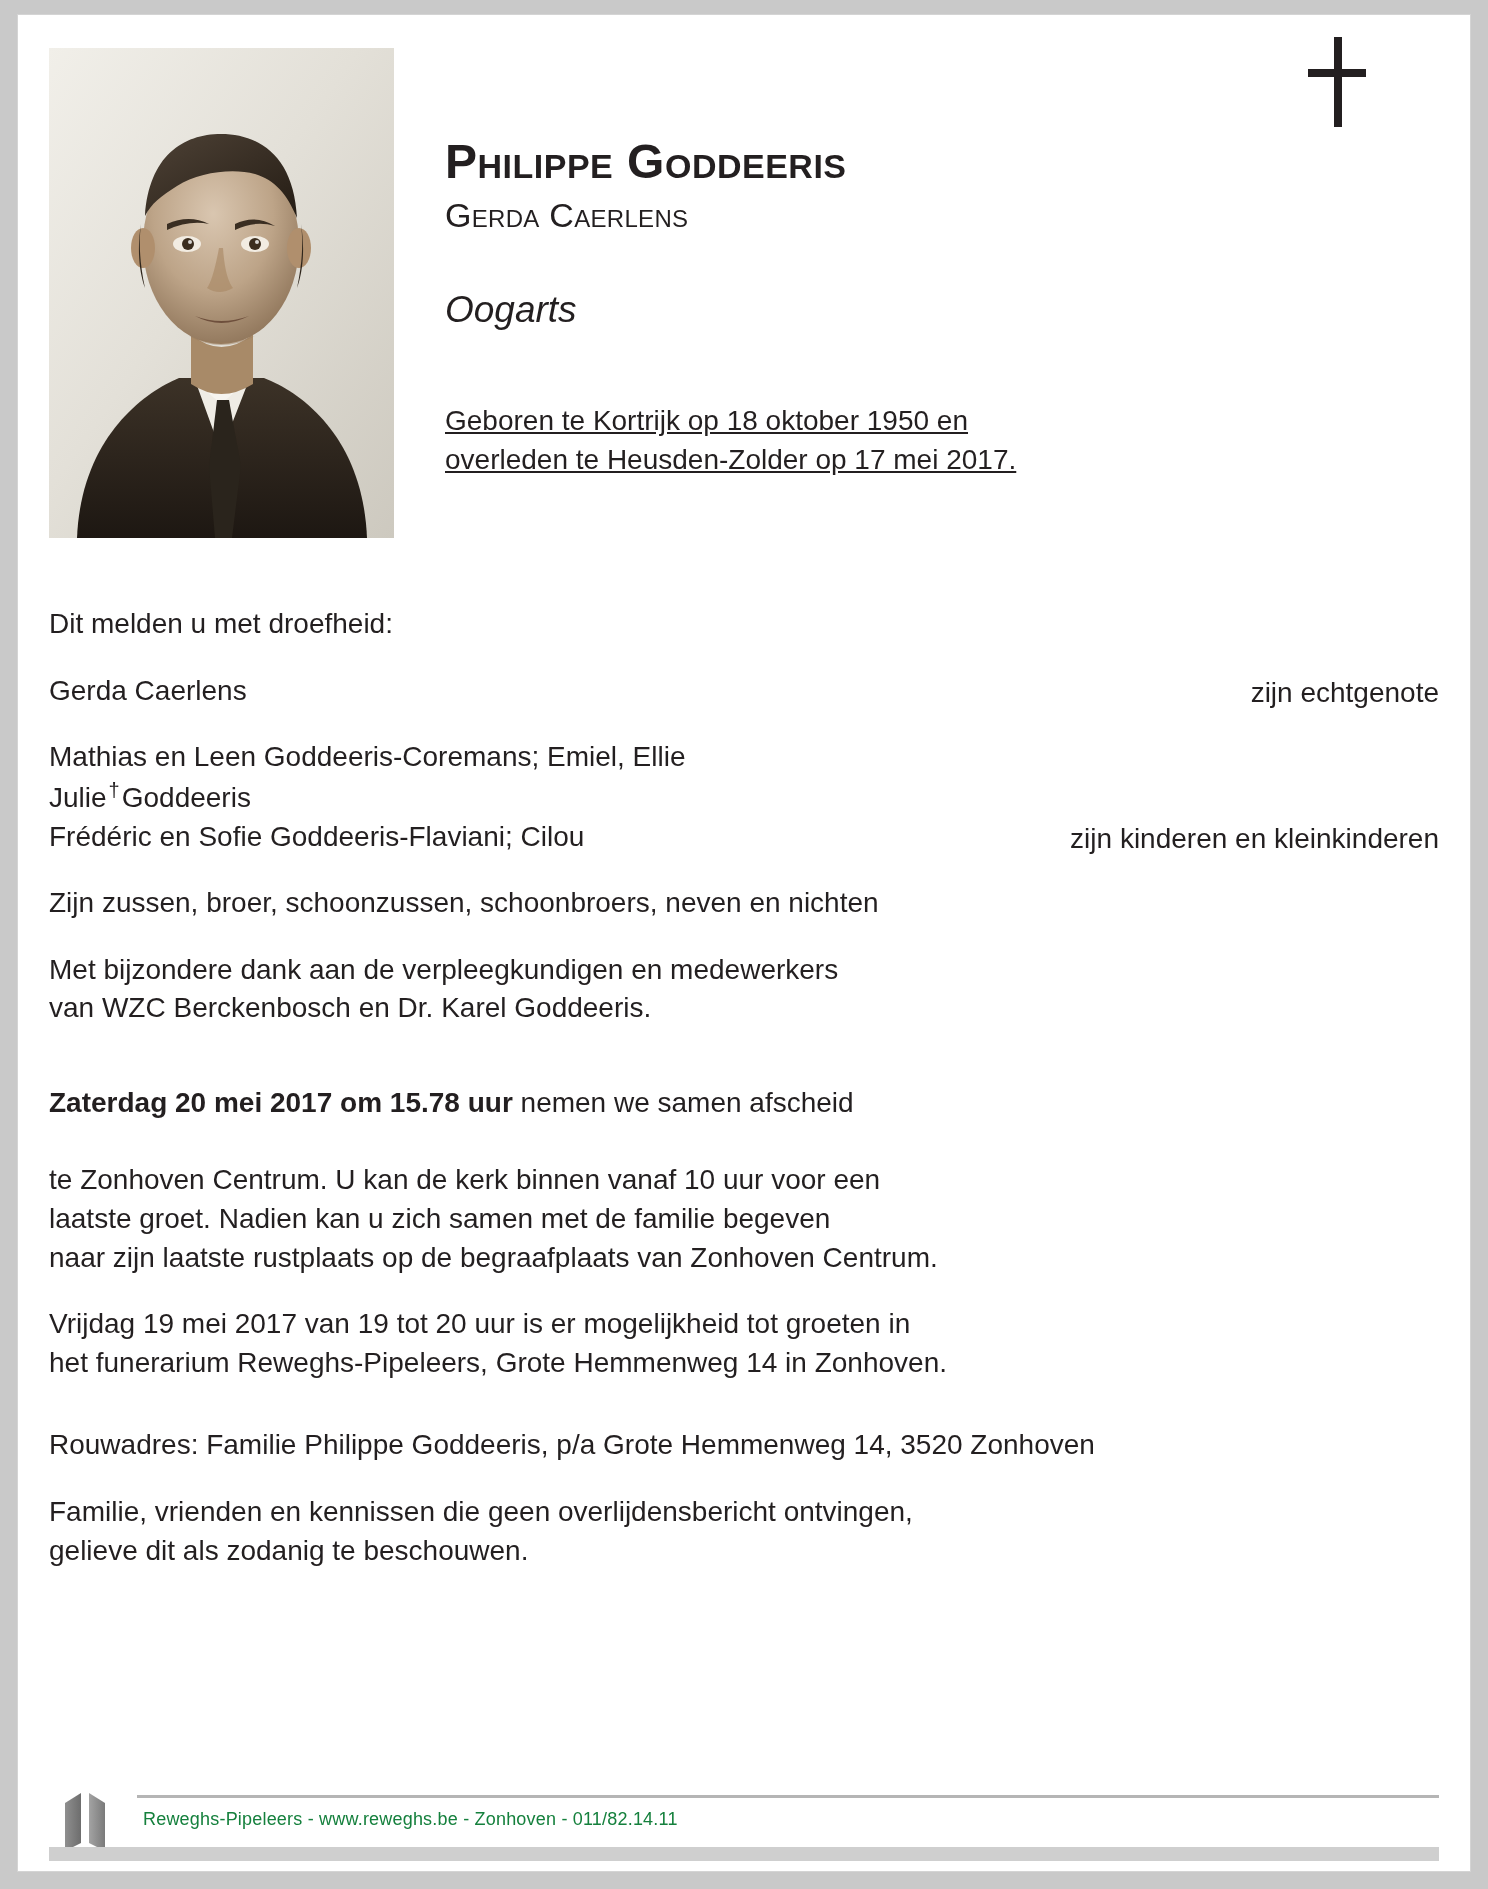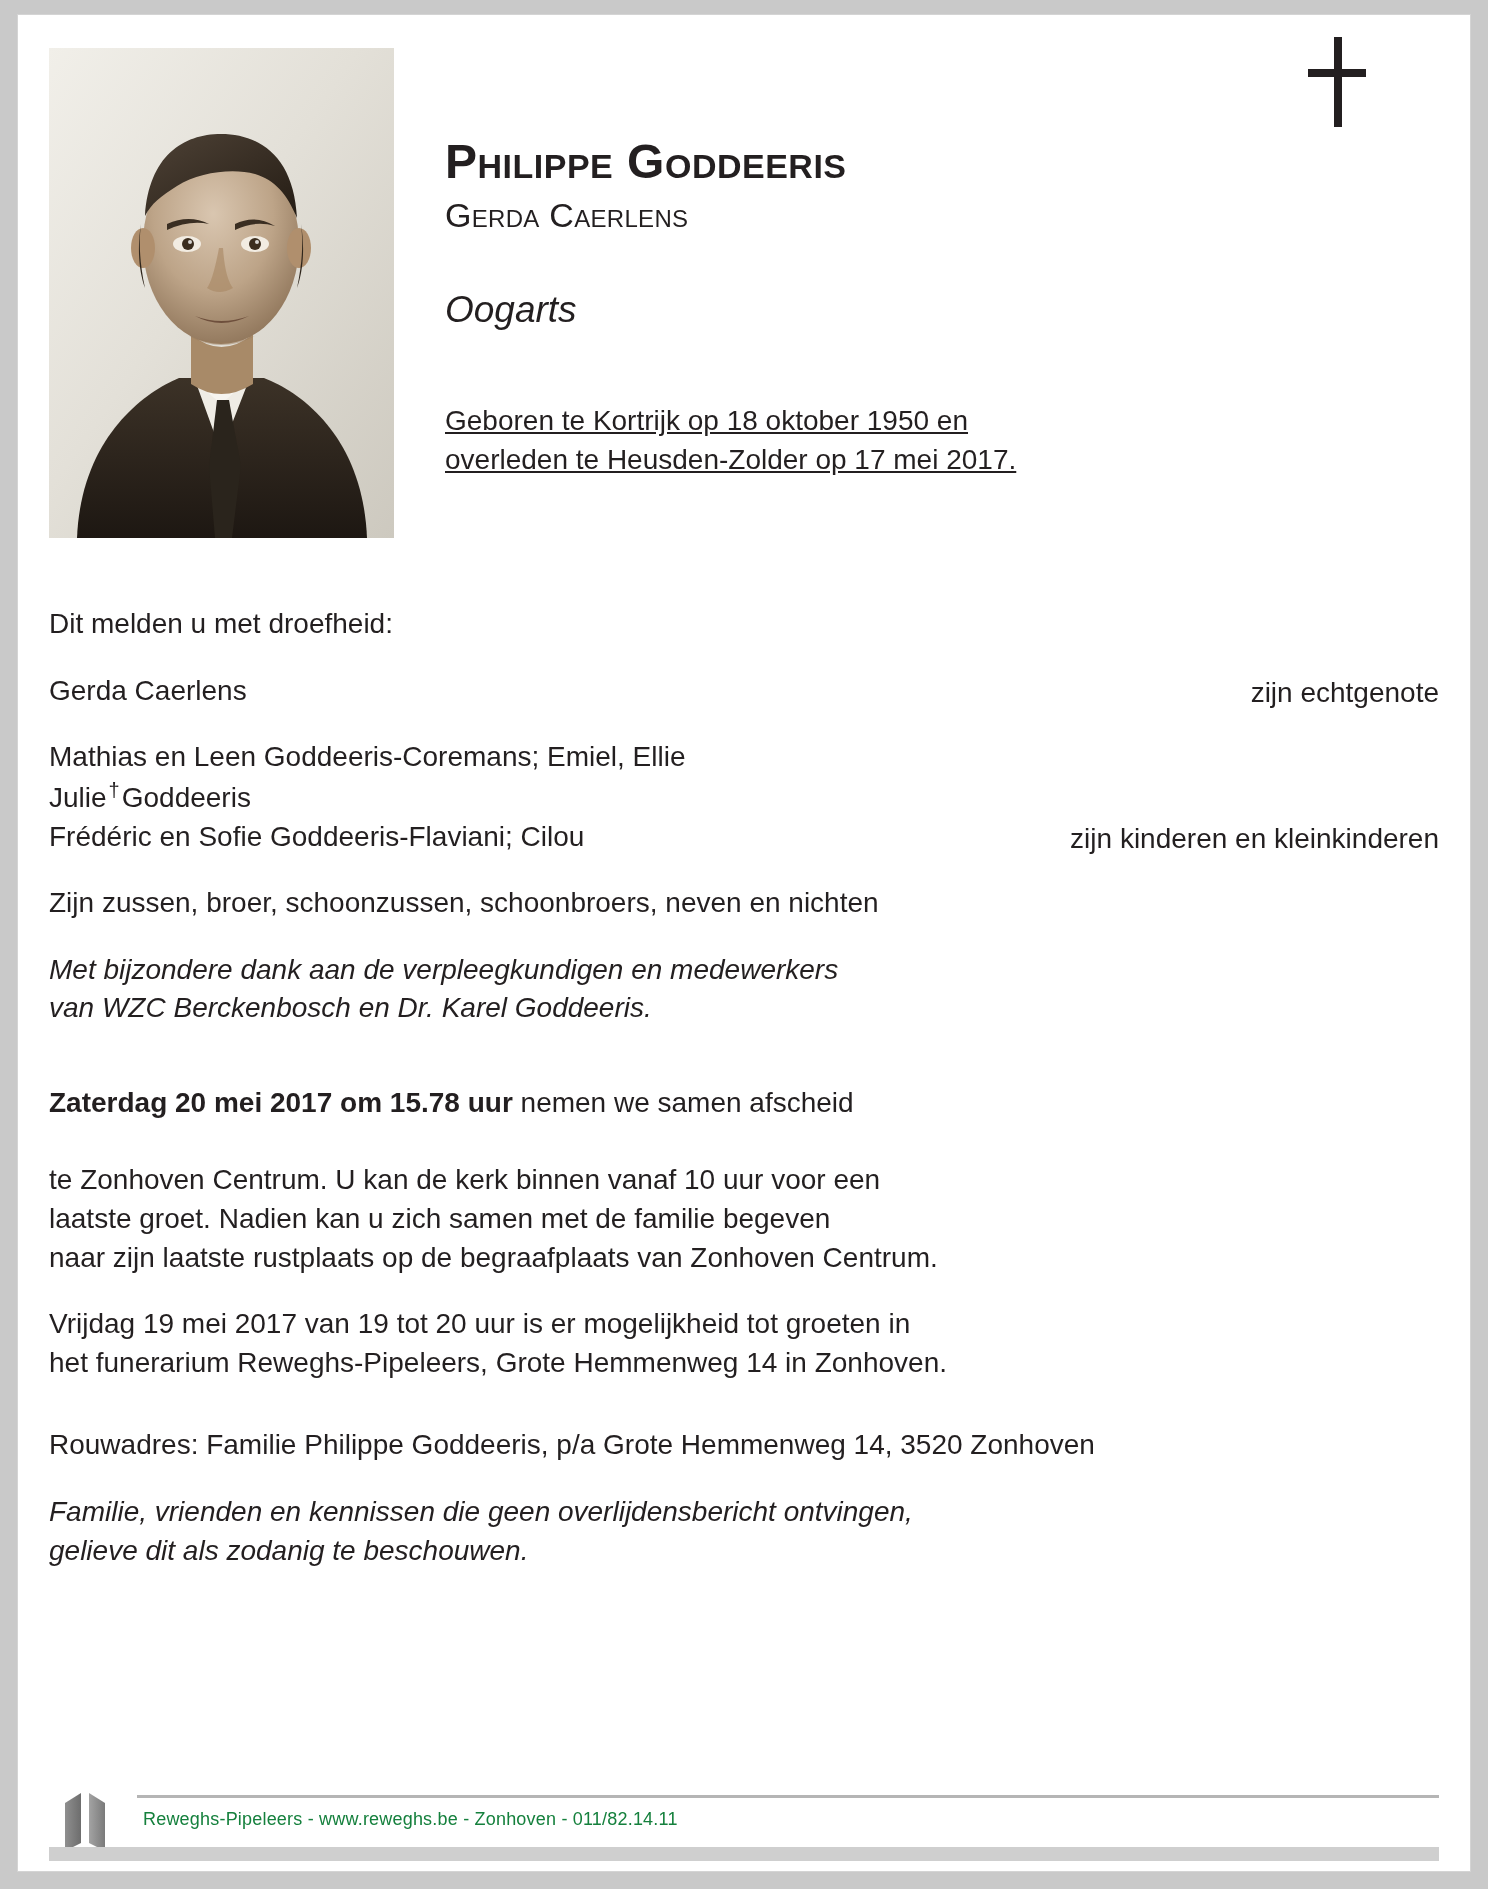--- a/index.html
+++ b/index.html
@@ -165,21 +165,21 @@
   }
   .row .left  { flex: 0 1 auto; }
   .row .right {
     flex: 0 0 auto;
     font-size: 28px;
     color: #231f20;
     white-space: nowrap;
     padding-bottom: 1px;
   }
 
-  .italic { font-style: italic; }
+  .italic { }
   .bold   { font-weight: 700; }
 
   .dagger {
     font-size: 20px;
     vertical-align: 10px;
     padding: 0 2px;
   }
 
   
   .footer {

